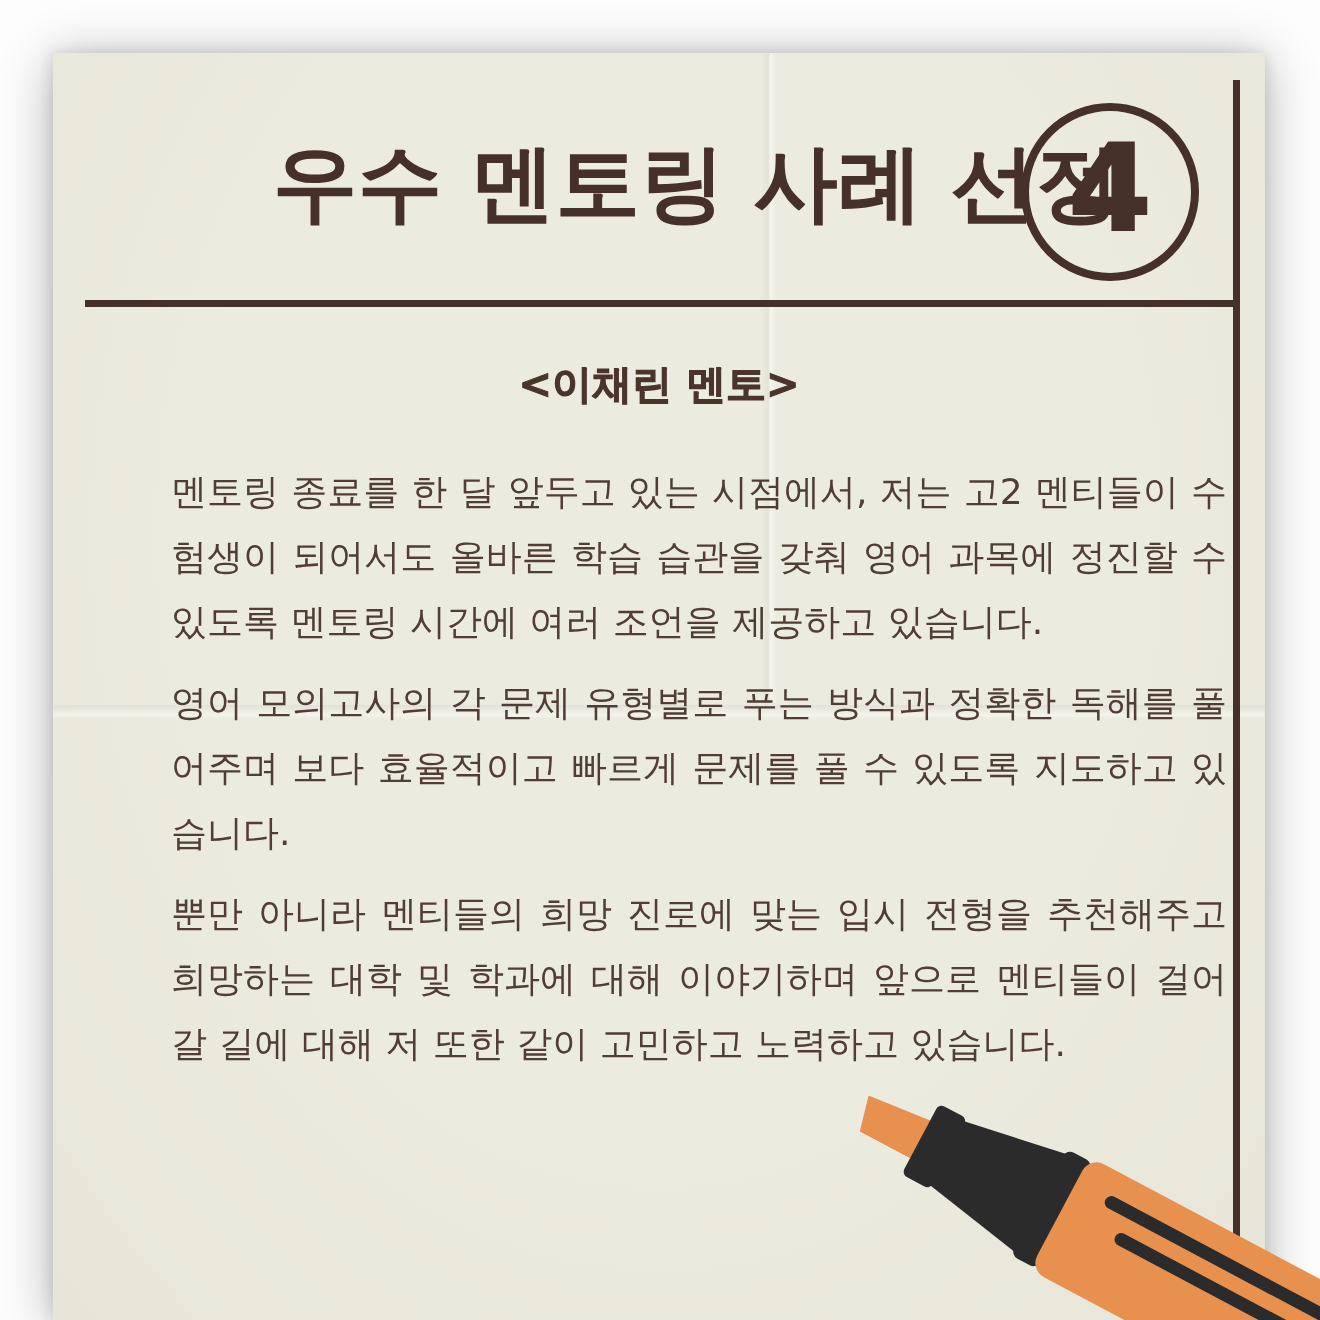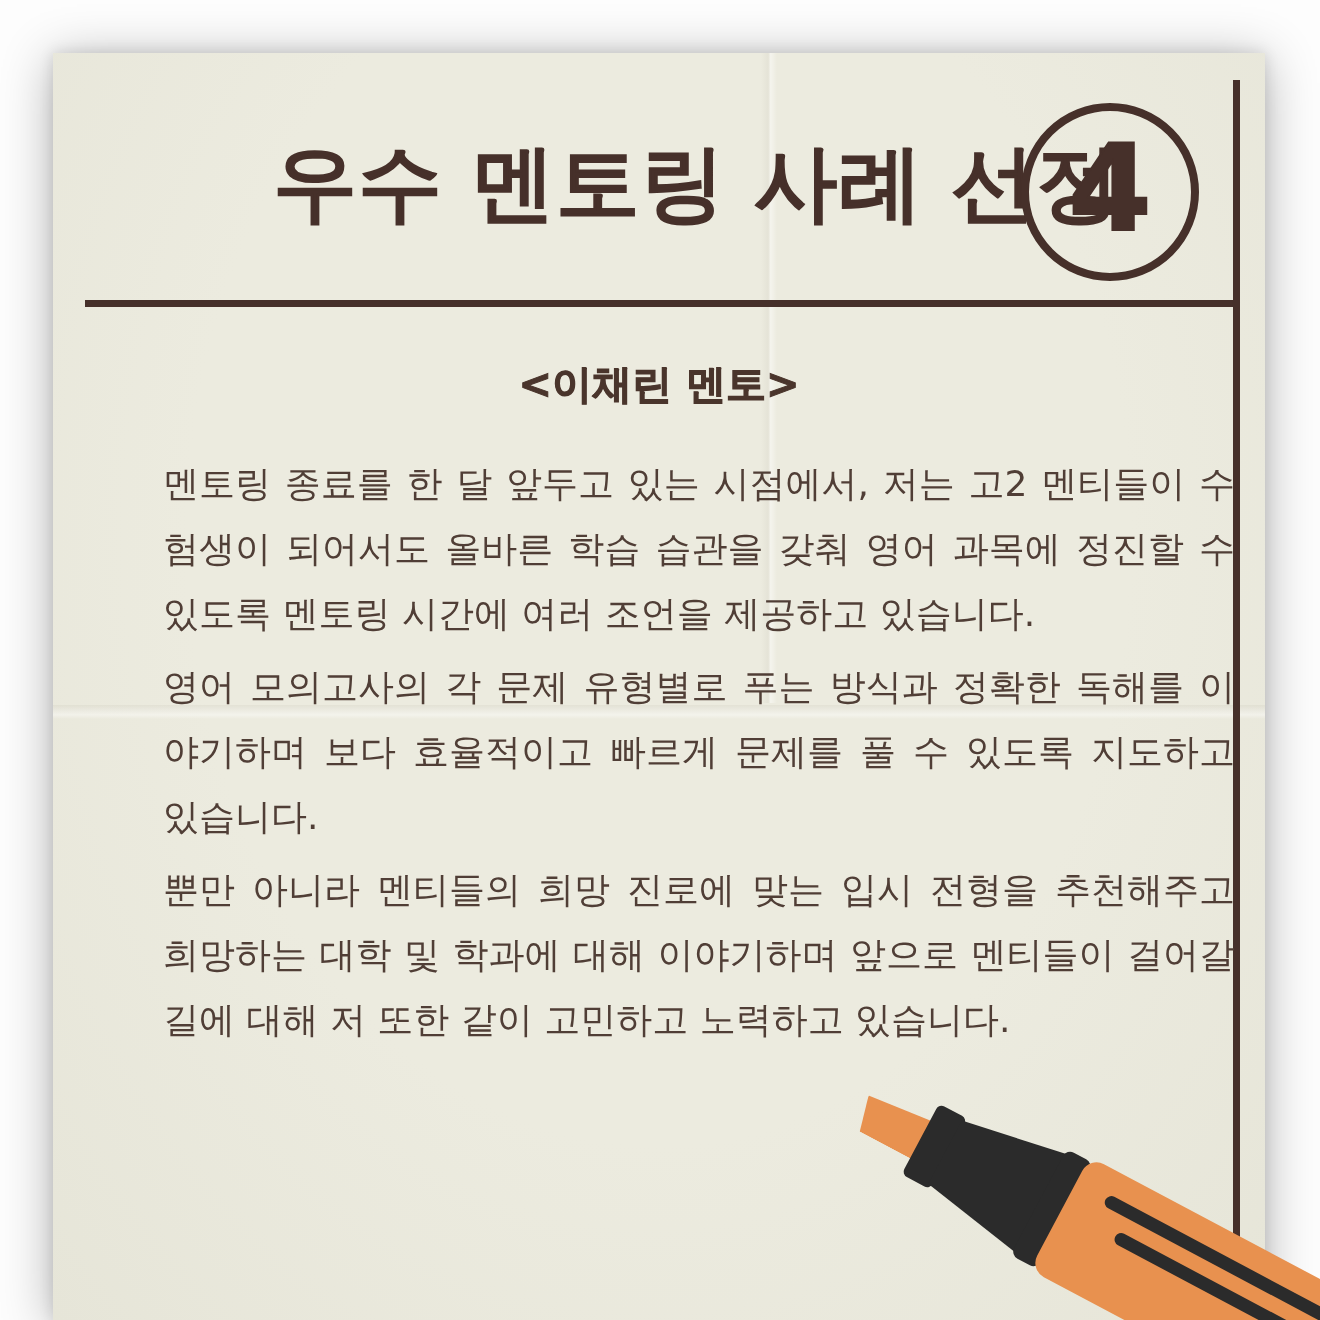--- a/index.html
+++ b/index.html
@@ -68,21 +68,21 @@
     position:absolute;left:0;top:304px;width:100%;
     text-align:center;font-size:40px;font-weight:700;
     color:#4A352C;-webkit-text-stroke:1px #4A352C;
     letter-spacing:0px;
   }
   .story{
     position:absolute;left:102px;top:390px;width:1088px;
     font-size:36px;line-height:65px;color:var(--text-brown);
     text-align:justify;letter-spacing:0px;
   }
-  .story p{margin:8px;padding:0;}
+  .story p{margin:16px;padding:0;}
   
   .marker{
     position:absolute;left:862px;top:1038px;width:620px;height:140px;
     transform:rotate(28deg);transform-origin:0 70px;
     z-index:6;pointer-events:none;
   }
   .marker div{position:absolute;}
   .m-nib{left:0;top:48px;width:76px;height:44px;background:var(--orange);
     clip-path:polygon(0 18%, 100% 0, 100% 100%, 12% 100%);}
   .m-collar{left:66px;top:30px;width:32px;height:80px;background:var(--mblack);border-radius:6px;}
@@ -108,21 +108,21 @@
       <span class="badge-num">4</span>
     </div>
 
     <div class="hrule"></div>
     <div class="vrule"></div>
 
     <div class="subtitle">&lt;이채린 멘토&gt;</div>
 
     <div class="story">
       <p>멘토링 종료를 한 달 앞두고 있는 시점에서, 저는 고2 멘티들이 수험생이 되어서도 올바른 학습 습관을 갖춰 영어 과목에 정진할 수 있도록 멘토링 시간에 여러 조언을 제공하고 있습니다.</p>
-      <p>영어 모의고사의 각 문제 유형별로 푸는 방식과 정확한 독해를 이야기하며 보다 효율적이고 빠르게 문제를 풀 수 있도록 지도하고 있습니다.</p>
+      <p>영어 모의고사의 각 문제 유형별로 푸는 방식과 정확한 독해를 풀어주며 보다 효율적이고 빠르게 문제를 풀 수 있도록 지도하고 있습니다.</p>
       <p>뿐만 아니라 멘티들의 희망 진로에 맞는 입시 전형을 추천해주고 희망하는 대학 및 학과에 대해 이야기하며 앞으로 멘티들이 걸어갈 길에 대해 저 또한 같이 고민하고 노력하고 있습니다.</p>
     </div>
   </div>
 
   <div class="marker">
     <div class="m-nib"></div>
     <div class="m-collar"></div>
     <div class="m-cone"></div>
     <div class="m-ring"></div>
     <div class="m-body"></div>

